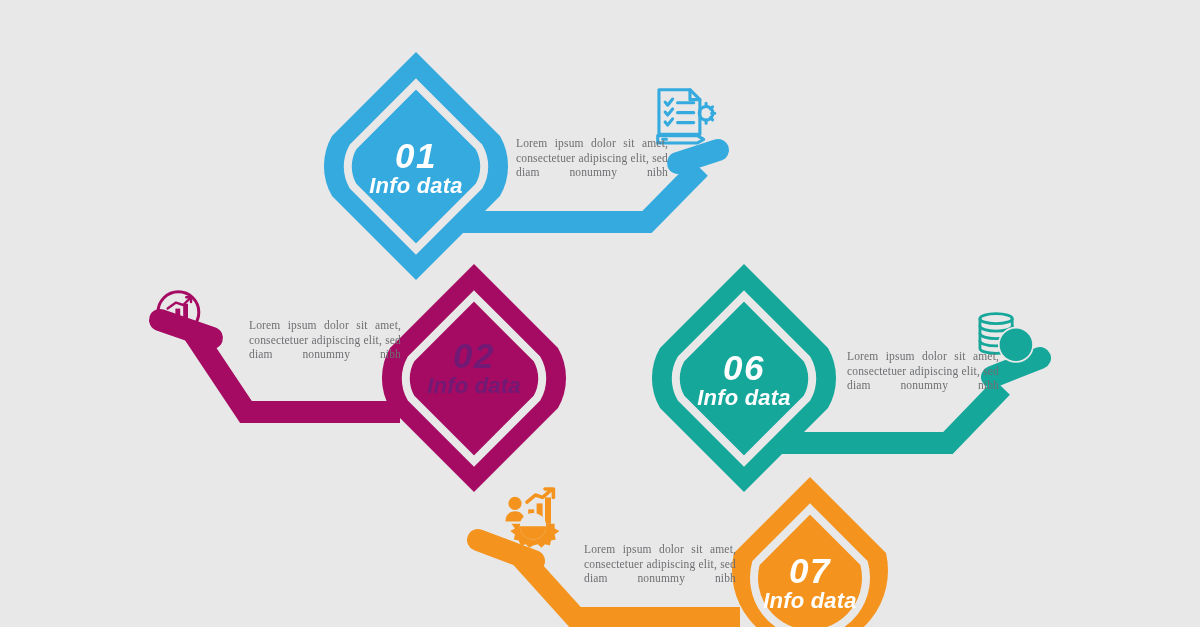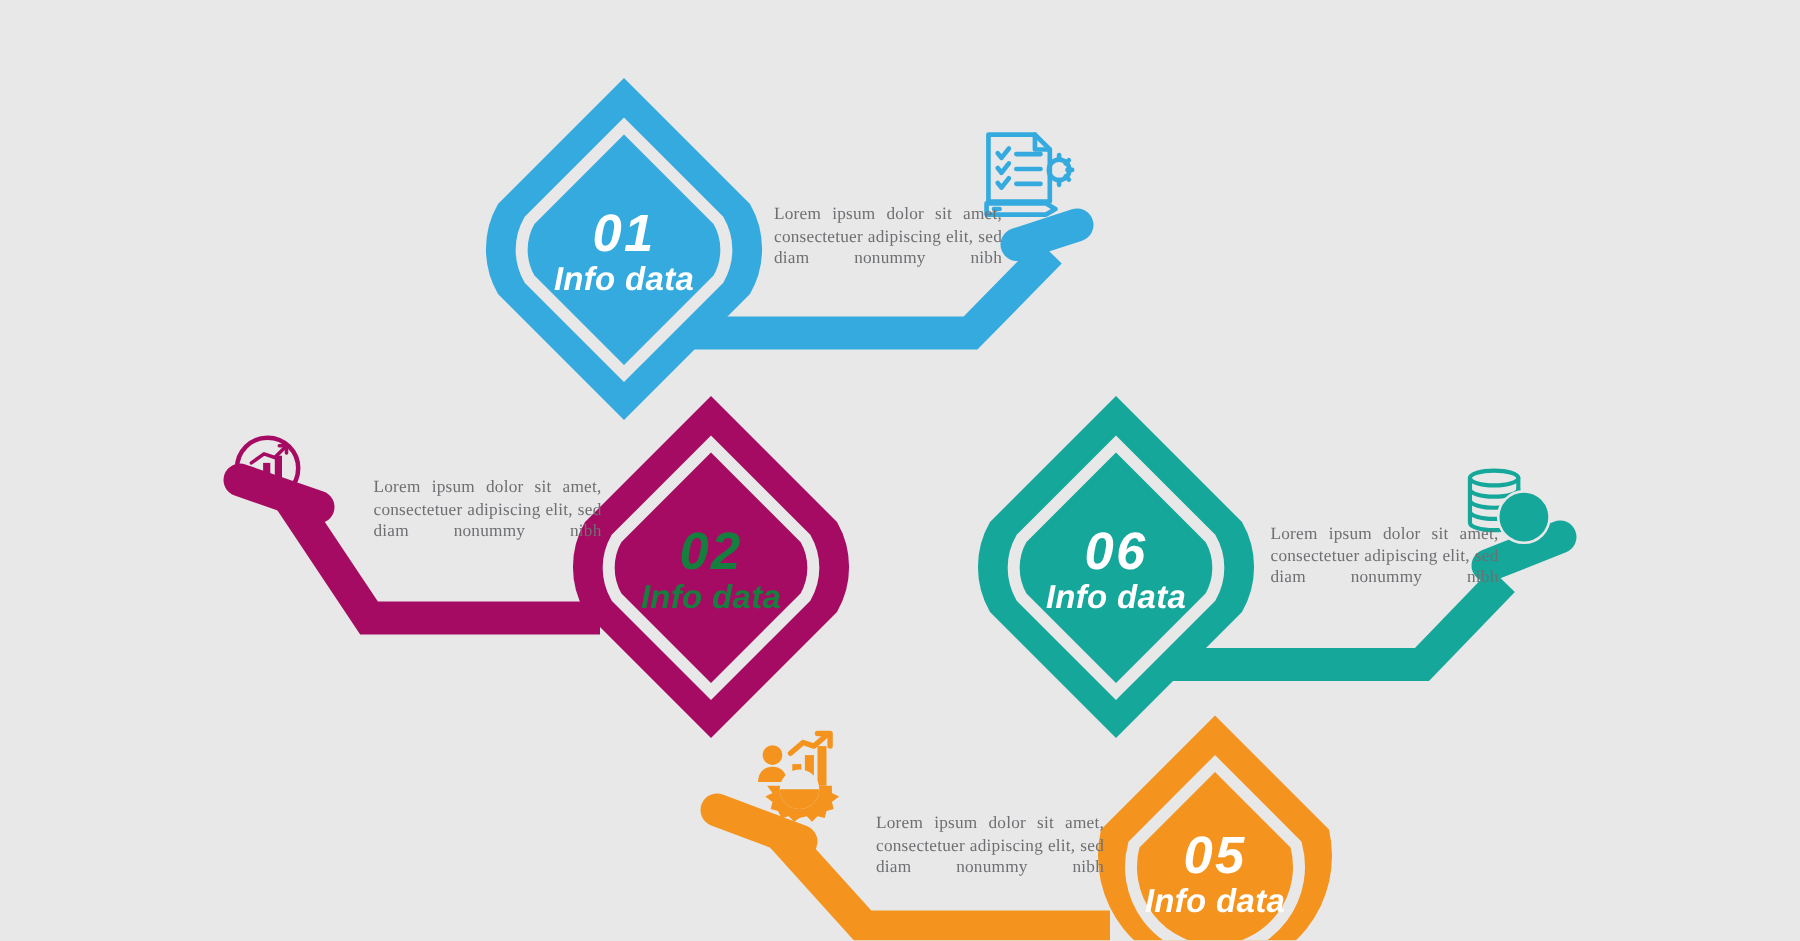--- a/index.html
+++ b/index.html
@@ -129,21 +129,21 @@
       <line class="c2-stroke" x1="68" y1="66" x2="86" y2="84" stroke-width="9" stroke="#a50b62"></line>
       <rect class="c2-fill" x="26" y="44" width="8" height="14" fill="#a50b62"></rect>
       <rect class="c2-fill" x="39" y="36" width="8" height="22" fill="#a50b62"></rect>
       <rect class="c2-fill" x="52" y="28" width="8" height="30" fill="#a50b62"></rect>
       <line class="c2-stroke" x1="22" y1="62" x2="66" y2="62" stroke-width="4" stroke="#a50b62"></line>
       <polyline class="c2-stroke" points="26,36 40,26 52,30 64,18" stroke-width="4" stroke="#a50b62"></polyline>
       <polyline class="c2-stroke" points="57,17 65,17 65,25" stroke-width="4" stroke="#a50b62"></polyline>
     </g>
   </svg>
   <div class="desc" style="left: 249px; top: 318px; color: rgb(110, 111, 114);">Lorem ipsum dolor sit amet, consectetuer adipiscing elit, sed diam nonummy nibh</div>
-  <div class="badge-text" style="left: 374px; top: 349px; color: #15803d;">
+  <div class="badge-text" style="left: 374px; top: 337px; color: #701a75;">
     <div class="badge-num">02</div>
     <div class="badge-label">Info data</div>
   </div>
 
   <svg class="layer" viewBox="0 0 1200 627">
     <g>
       <path class="c3-stroke" d="M 782 443 L 948 443 L 1002 387" fill="none" stroke-width="22" stroke-linecap="butt" stroke-linejoin="miter" stroke="#16a79b"></path>
       <line class="c3-stroke" x1="992" y1="377" x2="1040" y2="358" stroke-width="22" stroke-linecap="round" stroke="#16a79b"></line>
     </g>
     <g>
@@ -209,17 +209,17 @@
       <path class="c4-fill" d="M 14 58 L 86 58
              L 86 66 L 94 70 L 86 76 L 88 84 L 80 86 L 78 94 L 70 92 L 64 98
              L 58 92 L 50 94 L 44 98 L 38 92 L 30 94 L 26 86 L 18 84
              L 20 76 L 12 70 L 20 66 Z" fill="#f4941e"></path>
       <circle class="c4-gap-fill" cx="50" cy="62" r="22" fill="#e8e8e8"></circle>
       <path class="c4-fill" d="M 28 62 A 22 22 0 0 0 72 62 Z" fill="#f4941e"></path>
     </g>
   </svg>
   <div class="desc" style="left: 584px; top: 542px; color: rgb(110, 111, 114);">Lorem ipsum dolor sit amet, consectetuer adipiscing elit, sed diam nonummy nibh</div>
   <div class="badge-text" style="left: 710px; top: 552px; color: rgb(255, 255, 255);">
-    <div class="badge-num">05</div>
+    <div class="badge-num">07</div>
     <div class="badge-label">Info data</div>
   </div>
 
 </div>
 
 </body></html>

